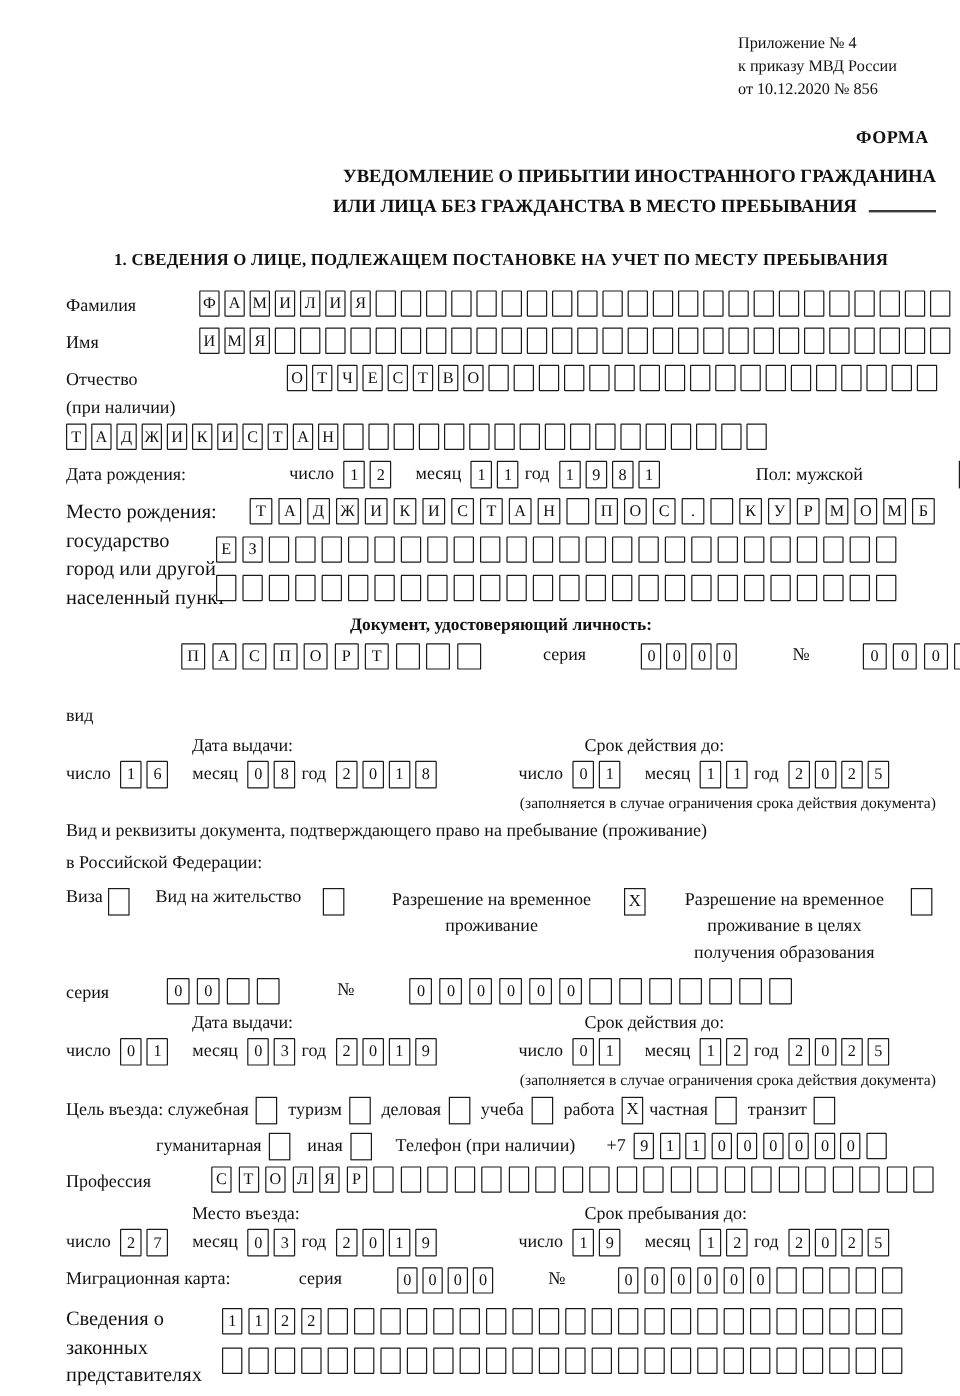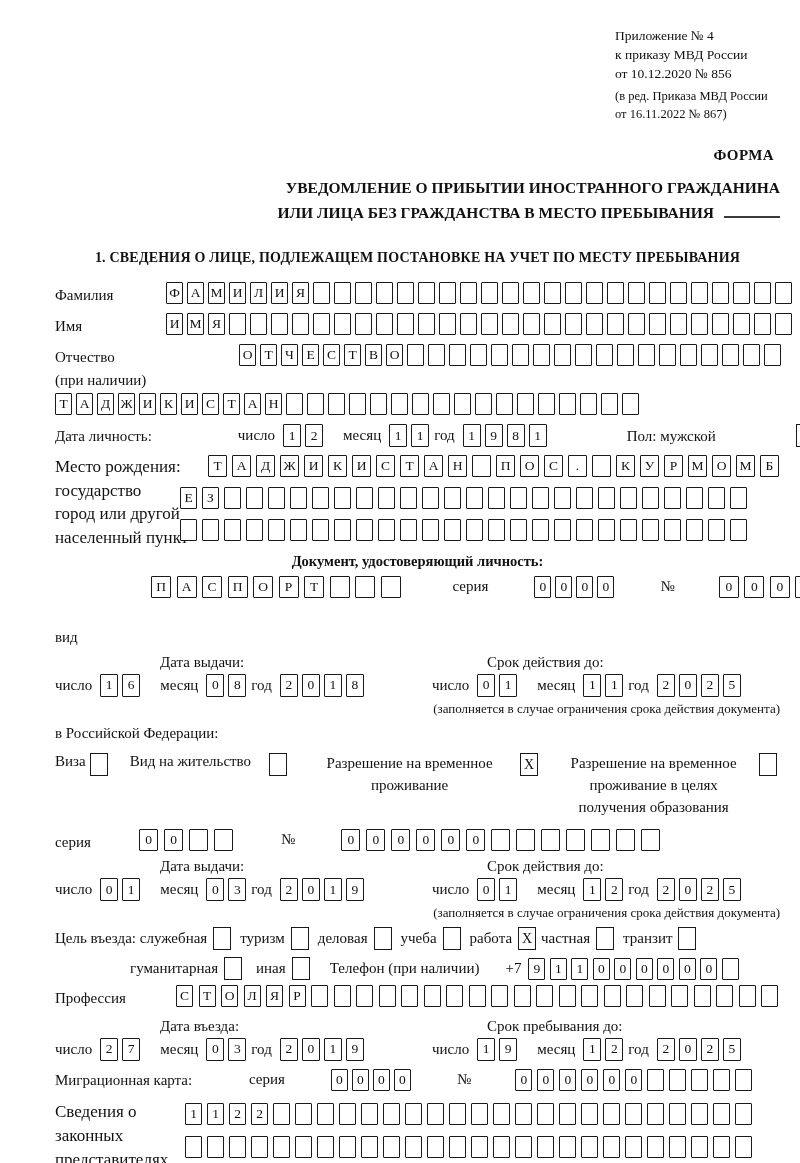--- a/index.html
+++ b/index.html
@@ -66,24 +66,20 @@
 </style>
 </head>
 <body>
 
 <div class="page">
 
   <div class="annex">
     <div>Приложение № 4</div>
     <div>к приказу МВД России</div>
     <div>от 10.12.2020 № 856</div>
-    <div class="annex-note">
-      <div>(в ред. Приказа МВД России</div>
-      <div>от 16.11.2022 № 867)</div>
-    </div>
   </div>
   <div class="forma">ФОРМА</div>
 
   <div class="title">
     <div>УВЕДОМЛЕНИЕ О ПРИБЫТИИ ИНОСТРАННОГО ГРАЖДАНИНА</div>
     <div>
       <span>ИЛИ ЛИЦА БЕЗ ГРАЖДАНСТВА В МЕСТО ПРЕБЫВАНИЯ</span><span class="uline"></span>
     </div>
   </div>
 
@@ -223,21 +219,21 @@
         <span class="cell"></span>
         <span class="cell"></span>
         <span class="cell"></span>
         <span class="cell"></span>
         <span class="cell"></span>
         <span class="cell"></span>
       </div>
   </div>
 
   <div class="frow" style="align-items:center; margin-bottom:8px;">
-    <div class="inline-lbl">Дата личность:</div>
+    <div class="inline-lbl">Дата рождения:</div>
     <div class="gap14"></div>
     <div class="dgroup">
       <span class="dlbl">число</span>
       <span class="cells">
           <span class="cell">1</span>
           <span class="cell">2</span>
         </span>
       <span class="sp"></span>
       <span class="dlbl">месяц</span>
       <span class="cells">
@@ -438,20 +434,21 @@
               <span class="cell">0</span>
               <span class="cell">2</span>
               <span class="cell">5</span>
             </span>
         </div>
       </div>
     </div>
     <div class="dp-note">(заполняется в случае ограничения срока действия документа)</div>
   </div>
 
+  <div class="intro">Вид и реквизиты документа, подтверждающего право на пребывание (проживание)</div>
   <div class="intro">в Российской Федерации:</div>
 
   <div class="residence-opts">
     <span>Виза</span>
     <span class="cb" style="margin-left:4px;"></span>
     <span style="width:22px;"></span>
     <span>Вид на жительство</span>
     <span class="cb" style="margin-left:18px;"></span>
     <span style="width:20px;"></span>
     <span class="opt-label-multi" style="width:205px;">Разрешение на временное проживание</span>
@@ -608,21 +605,21 @@
         <span class="cell"></span>
         <span class="cell"></span>
         <span class="cell"></span>
         <span class="cell"></span>
       </div>
   </div>
 
   <div class="dp" style="margin-bottom:8px;">
     <div class="dp-cols">
       <div class="dp-left">
-        <div class="dp-head">Дата въезда:</div>
+        <div class="dp-head">Место въезда:</div>
         <div class="dgroup">
           <span class="dlbl">число</span>
           <span class="cells">
               <span class="cell">2</span>
               <span class="cell">7</span>
             </span>
           <span class="sp"></span>
           <span class="dlbl">месяц</span>
           <span class="cells">
               <span class="cell">0</span>

